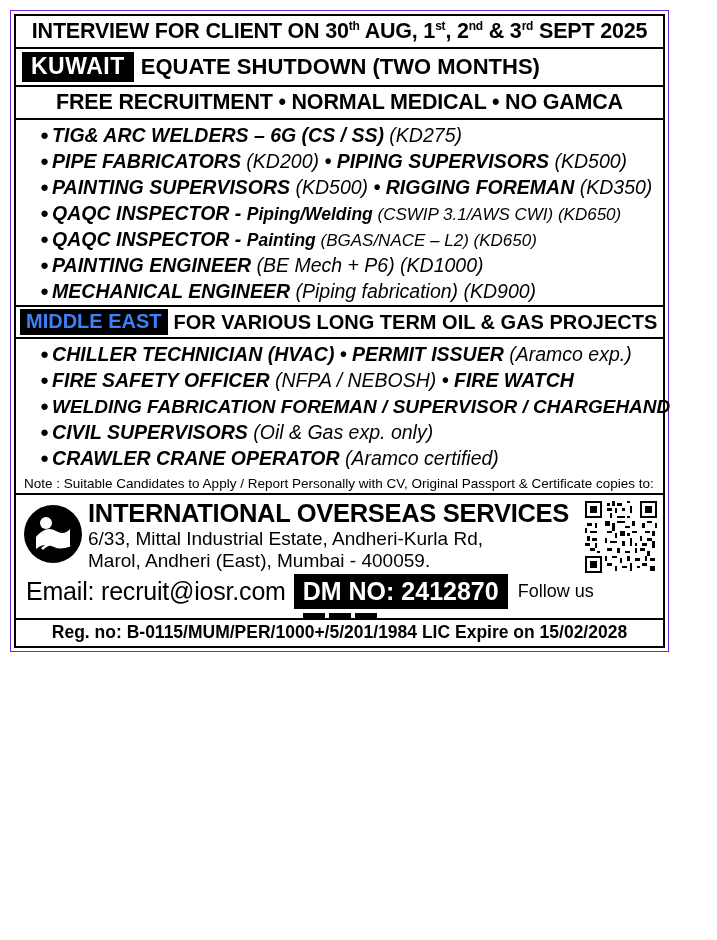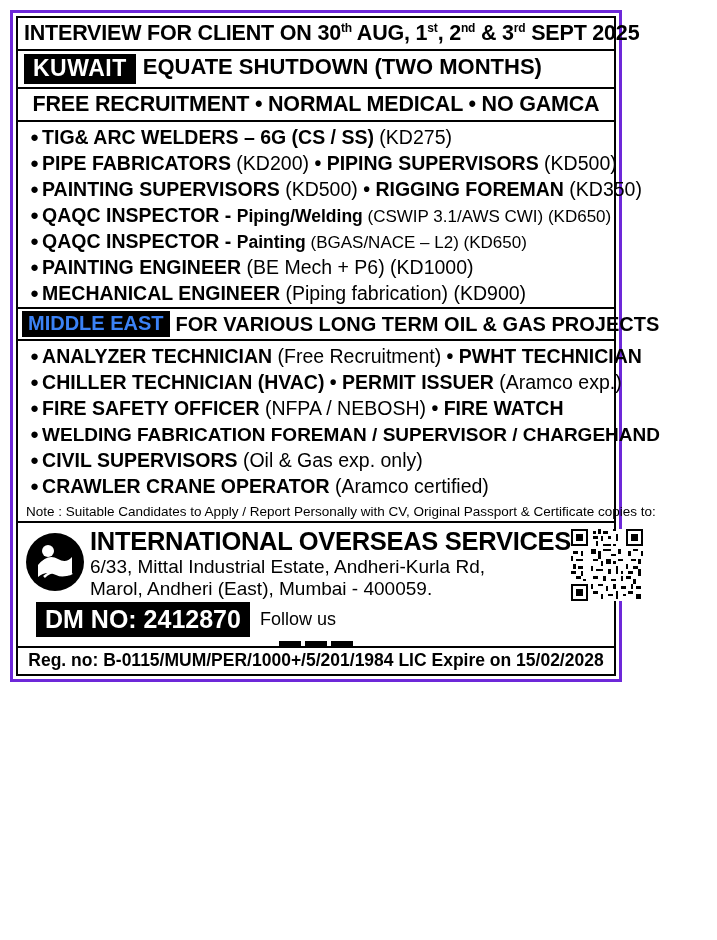--- a/index.html
+++ b/index.html
@@ -1,28 +1,28 @@
 <!DOCTYPE html>
 <html><head>
 <meta charset="utf-8">
 <style>
   html,body{margin:0;padding:0;background:#ffffff;}
   body{width:717px;height:940px;font-family:"Liberation Sans",sans-serif;color:#000;}
   .ad{width:717px;height:940px;position:relative;box-sizing:border-box;padding:10px 10px 0 10px;}
-  .frame{border:3px solid #6d28d9;box-sizing:border-box;width:612px;position:relative;}
+  .frame{border:1px solid #6d28d9;box-sizing:border-box;width:659px;position:relative;}
   .inner{border:2px solid #000;margin:3px;box-sizing:border-box;}
   
   .row{border-bottom:2px solid #000;padding:3px 6px;box-sizing:border-box;}
   .headline{font-weight:bold;font-size:21.5px;text-align:center;letter-spacing:-0.2px;white-space:nowrap;}
   .headline sup{font-size:12px;vertical-align:super;}
-  .line2{display:flex;align-items:flex-start;font-weight:bold;font-size:22px;white-space:nowrap;}
+  .line2{display:flex;align-items:center;font-weight:bold;font-size:22px;white-space:nowrap;}
   .kw{background:#000;color:#fff;padding:1px 9px 2px 9px;margin-right:7px;font-size:23px;letter-spacing:0.5px;}
   .line3{font-weight:bold;font-size:21.5px;text-align:center;white-space:nowrap;letter-spacing:-0.2px;}
   
-  .jobs{padding:2px 0 1px 0;}
+  .jobs{padding:2px 0 1px 12px;font-style:italic;}
   .job{font-size:19.5px;padding:1.5px 4px 1.5px 12px;white-space:nowrap;line-height:1.18;}
   .job b{font-weight:bold;}
   .job .lt{font-weight:normal;}
   .bullet{font-size:15px;vertical-align:2px;margin-right:3px;}
   .sub{font-size:17.5px;font-weight:bold;}
   .small{font-size:17px;font-weight:normal;}
   .me-head{display:flex;align-items:center;font-weight:bold;font-size:20px;white-space:nowrap;border-top:2px solid #000;border-bottom:2px solid #000;padding:2px 4px;}
   .me-tag{background:#000;color:#3b82f6;padding:1px 6px 2px 6px;margin-right:6px;font-size:20px;}
   
   .note{font-size:13.5px;padding:3px 6px 2px 8px;border-bottom:2px solid #000;white-space:nowrap;}
@@ -74,21 +74,20 @@
         <div class="job"><span class="bullet">●</span><b>PAINTING ENGINEER</b><span class="lt"> (BE Mech + P6) (KD1000)</span></div>
         <div class="job"><span class="bullet">●</span><b>MECHANICAL ENGINEER</b><span class="lt"> (Piping fabrication) (KD900)</span></div>
       </div>
 
       <div class="me-head">
         <span class="me-tag">MIDDLE EAST</span>
         <span>FOR VARIOUS LONG TERM OIL &amp; GAS PROJECTS</span>
       </div>
 
       <div class="jobs">
-        <div class="job"><span class="bullet">●</span><b>ANALYZER TECHNICIAN</b><span class="lt"> (Free Recruitment) </span><b>• PWHT TECHNICIAN</b></div>
         <div class="job"><span class="bullet">●</span><b>CHILLER TECHNICIAN (HVAC)</b><span class="lt">     </span><b>• PERMIT ISSUER</b><span class="lt"> (Aramco exp.)</span></div>
         <div class="job"><span class="bullet">●</span><b>FIRE SAFETY OFFICER</b><span class="lt"> (NFPA / NEBOSH)  </span><b>• FIRE WATCH</b></div>
         <div class="job"><span class="bullet">●</span><b style="font-size:19px">WELDING FABRICATION FOREMAN / SUPERVISOR / CHARGEHAND</b></div>
         <div class="job"><span class="bullet">●</span><b>CIVIL SUPERVISORS</b><span class="lt"> (Oil &amp; Gas exp. only)</span></div>
         <div class="job"><span class="bullet">●</span><b>CRAWLER CRANE OPERATOR</b><span class="lt"> (Aramco certified)</span></div>
       </div>
 
       <div class="note">Note : Suitable Candidates to Apply / Report Personally with CV, Original Passport &amp; Certificate copies to:</div>
 
       <div class="company">
@@ -188,20 +187,21 @@
                 <rect x="24" y="22" width="1" height="2"></rect>
               <rect x="26" y="23" width="2" height="1"></rect>
                 <rect x="23" y="25" width="2" height="1"></rect>
               <rect x="26" y="26" width="2" height="2"></rect>
             </g>
           </svg>
         </div>
       </div>
 
       <div class="emailrow">
+        <span class="email">Email: recruit@iosr.com</span>
         <span class="dm">DM NO: 2412870</span>
         <span class="follow">Follow us</span>
       </div>
 
       <div class="bars">
         <span class="bar"></span>
         <span class="bar"></span>
         <span class="bar"></span>
       </div>
 

